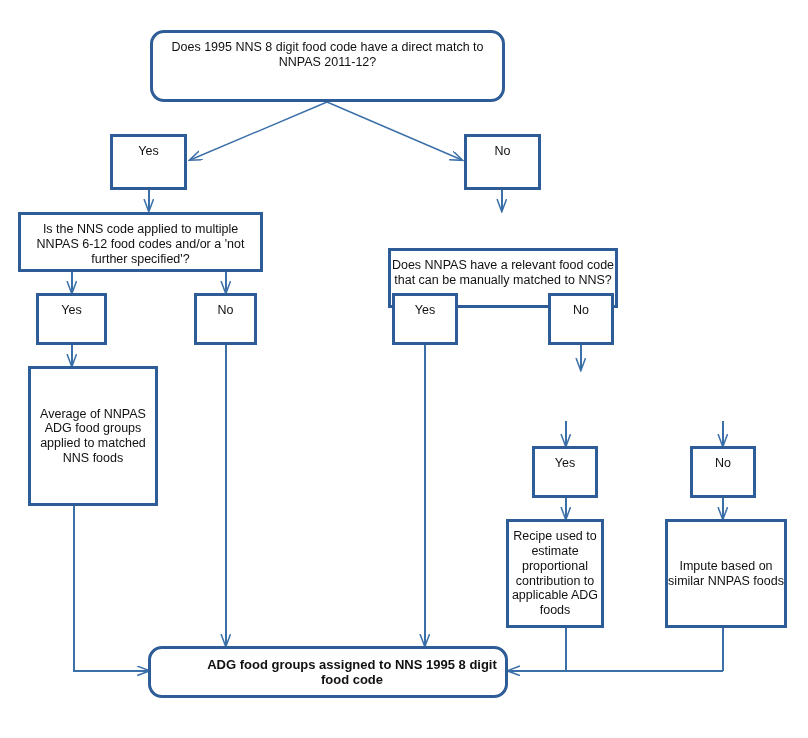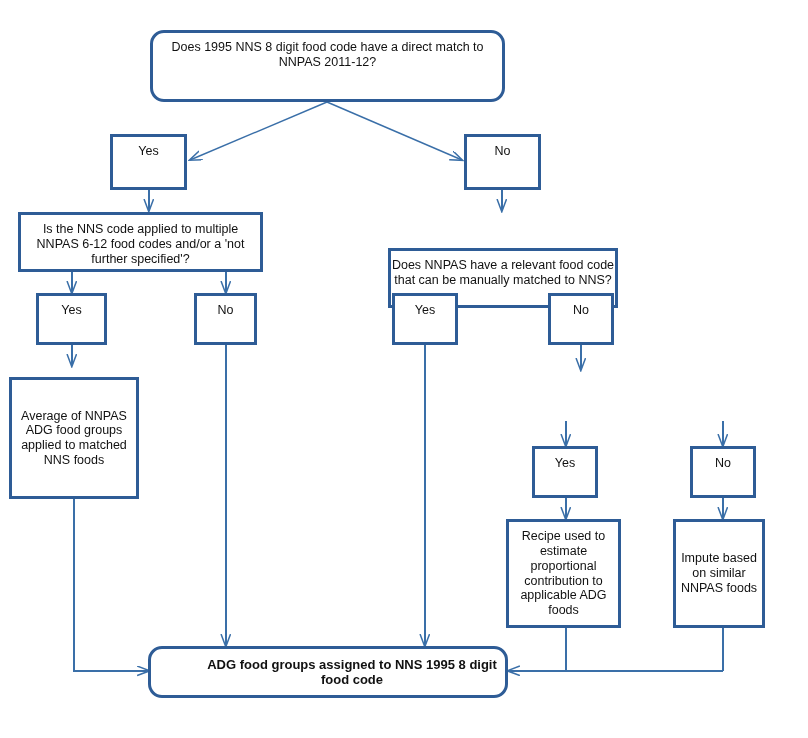--- a/index.html
+++ b/index.html
@@ -137,38 +137,38 @@
   </div>
 
   <div class="node v-top" style="left:392px;top:293px;width:66px;height:52px;">
     <span>Yes</span>
   </div>
 
   <div class="node v-top" style="left:548px;top:293px;width:66px;height:52px;">
     <span>No</span>
   </div>
 
-  <div class="node v-center" style="left:9px;top:366px;width:130px;height:122px;margin-top:11px;">
+  <div class="node v-center" style="left:28px;top:366px;width:130px;height:140px;">
     <span>Average of NNPAS ADG food groups applied to matched NNS foods</span>
   </div>
 
 
   <div class="node v-top" style="left:532px;top:446px;width:66px;height:52px;">
     <span>Yes</span>
   </div>
 
   <div class="node v-top" style="left:690px;top:446px;width:66px;height:52px;">
     <span>No</span>
   </div>
 
-  <div class="node v-center" style="left:506px;top:519px;width:115px;height:109px;">
+  <div class="node v-center" style="left:506px;top:519px;width:98px;height:109px;">
     <span>Recipe used to estimate proportional contribution to applicable ADG foods</span>
   </div>
 
-  <div class="node v-center" style="left:665px;top:519px;width:92px;height:109px;margin-left:8px;">
+  <div class="node v-center" style="left:665px;top:519px;width:122px;height:109px;">
     <span>Impute based on similar NNPAS foods</span>
   </div>
 
   <div class="node rounded v-center bold" style="left:148px;top:646px;width:360px;height:52px;">
     <span>ADG food groups assigned to NNS 1995 8 digit food code</span>
   </div>
 
 </div>
 
 </body></html>

